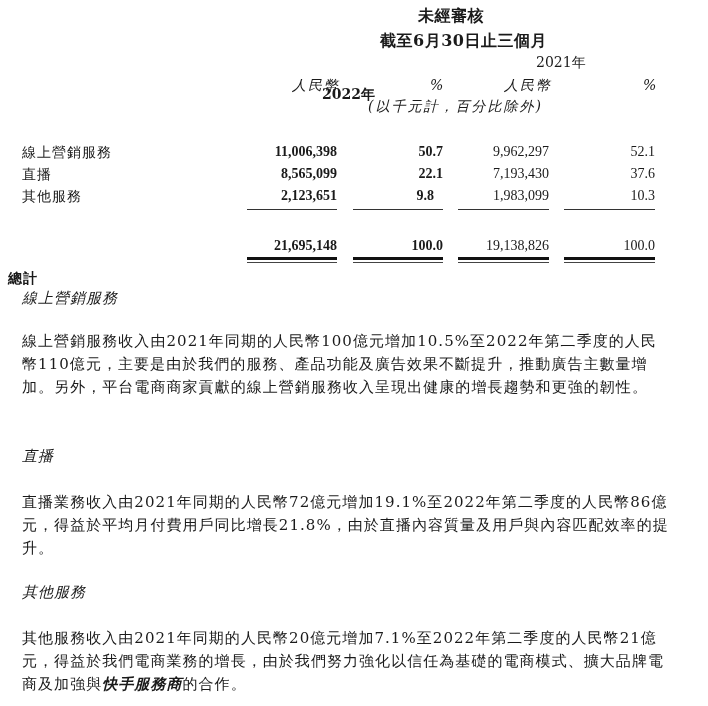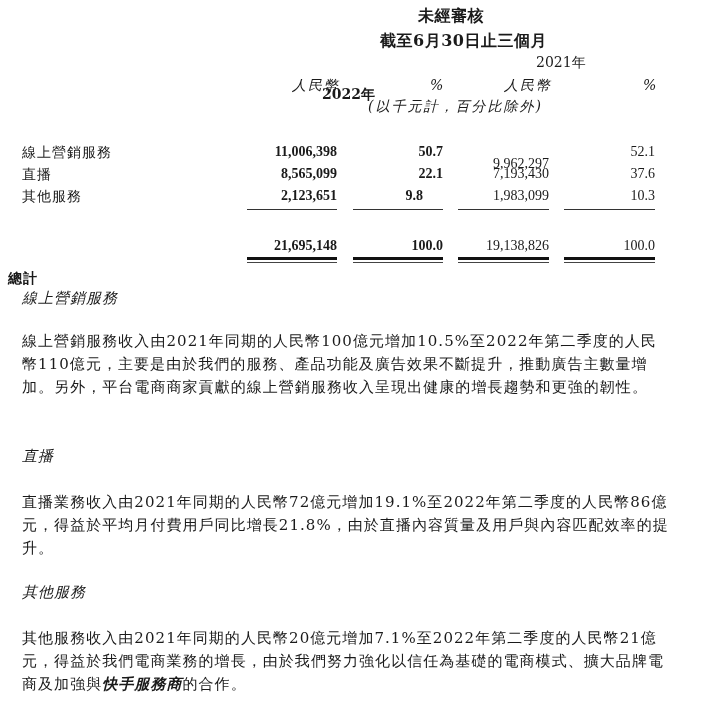--- a/index.html
+++ b/index.html
@@ -31,34 +31,34 @@
 <div class="abs unit" style="left:430px; top:77px;">%</div>
 <div class="abs unit" style="left:504px; top:77px;">人民幣</div>
 <div class="abs unit" style="left:643px; top:77px;">%</div>
 <div class="abs unit" style="left:368px; top:98px;">(以千元計，百分比除外)</div>
 
 <div>
   <div>
     <div class="abs rowlabel" style="left:22px; top:144px;">線上營銷服務</div>
     <div class="abs num b" style="left:247px; width:90px; top:144px;">11,006,398</div>
     <div class="abs num b" style="left:353px; width:90px; top:144px;">50.7</div>
-    <div class="abs num" style="left:458px; width:91px; top:144px;margin-top:12px;">9,962,297</div>
+    <div class="abs num" style="left:458px; width:91px; top:144px;">9,962,297</div>
     <div class="abs num" style="left:564px; width:91px; top:144px;">52.1</div>
   </div>
   <div>
     <div class="abs rowlabel" style="left:22px; top:166px;">直播</div>
     <div class="abs num b" style="left:247px; width:90px; top:166px;">8,565,099</div>
     <div class="abs num b" style="left:353px; width:90px; top:166px;">22.1</div>
     <div class="abs num" style="left:458px; width:91px; top:166px;text-align:right;">7,193,430</div>
     <div class="abs num" style="left:564px; width:91px; top:166px;">37.6</div>
   </div>
   <div>
     <div class="abs rowlabel" style="left:22px; top:188px;">其他服務</div>
     <div class="abs num b" style="left:247px; width:90px; top:188px;">2,123,651</div>
-    <div class="abs num b" style="left:333px; width:90px; top:188px;">9.8</div>
+    <div class="abs num b" style="left:344px; width:90px; top:188px;">9.8</div>
     <div class="abs num" style="left:458px; width:91px; top:188px;">1,983,099</div>
     <div class="abs num" style="left:564px; width:91px; top:188px;">10.3</div>
   </div>
 
   <div class="rule" style="left:247px; width:90px; top:209px;"></div>
   <div class="rule" style="left:353px; width:90px; top:209px;"></div>
   <div class="rule" style="left:458px; width:91px; top:209px;"></div>
   <div class="rule" style="left:564px; width:91px; top:209px;"></div>
 
   <div>

